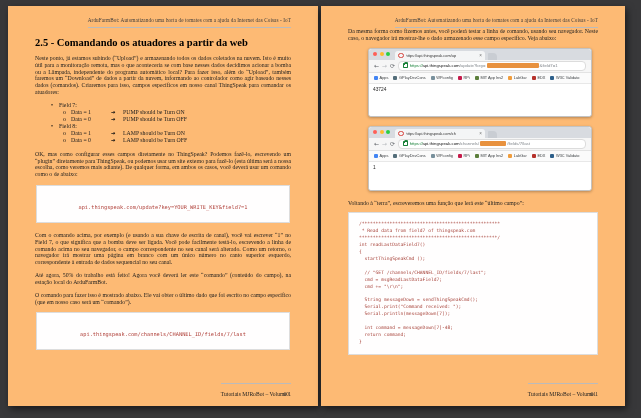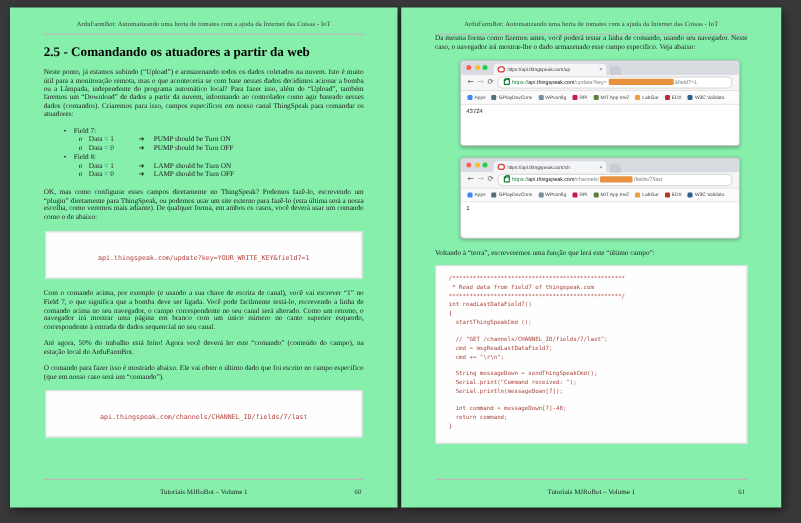--- a/index.html
+++ b/index.html
@@ -1,18 +1,18 @@
 <!DOCTYPE html>
 <html><head>
 <meta charset="utf-8">
 <style>
   html,body{margin:0;padding:0;background:#38383a;width:641px;height:418px;overflow:hidden;}
   .spread{position:relative;width:641px;height:418px;background:#38383a;}
-  .page{position:absolute;top:6px;height:400px;background:#86efac;box-shadow:2px 3px 7px rgba(0,0,0,.55);
-        display:flex;flex-direction:column;font-family:"Liberation Serif",serif;color:#1d1d1d;}
+  .page{position:absolute;top:6px;height:400px;background:#fdba74;box-shadow:2px 3px 7px rgba(0,0,0,.55);
+        display:flex;flex-direction:column;font-family:"Liberation Serif",serif;color:#1d1d1d;align-items:flex-end;}
   .page.pleft{left:8px;width:310px;}
   .page.pright{left:321px;width:304px;}
   .phead{margin:11px 27px 0;padding-bottom:4px;border-bottom:.5px solid #bbb;
          text-align:center;font-size:5.2px;color:#3a3a3a;letter-spacing:.1px;}
   .pbody{flex:1;padding:0 27px;overflow:hidden;}
   .pfoot{margin:0 27px 9px;border-top:.5px solid #bbb;position:relative;text-align:center;
          font-size:5.6px;color:#222;padding-top:7px;}
   .pfoot .pn{position:absolute;right:2px;top:7px;font-size:5.4px;color:#333;}
   h2.sect{font-size:10.5px;margin:9px 0 7px;color:#000;}
   p.body{font-size:5.8px;line-height:1.18;text-align:justify;margin:0 0 6px;}

